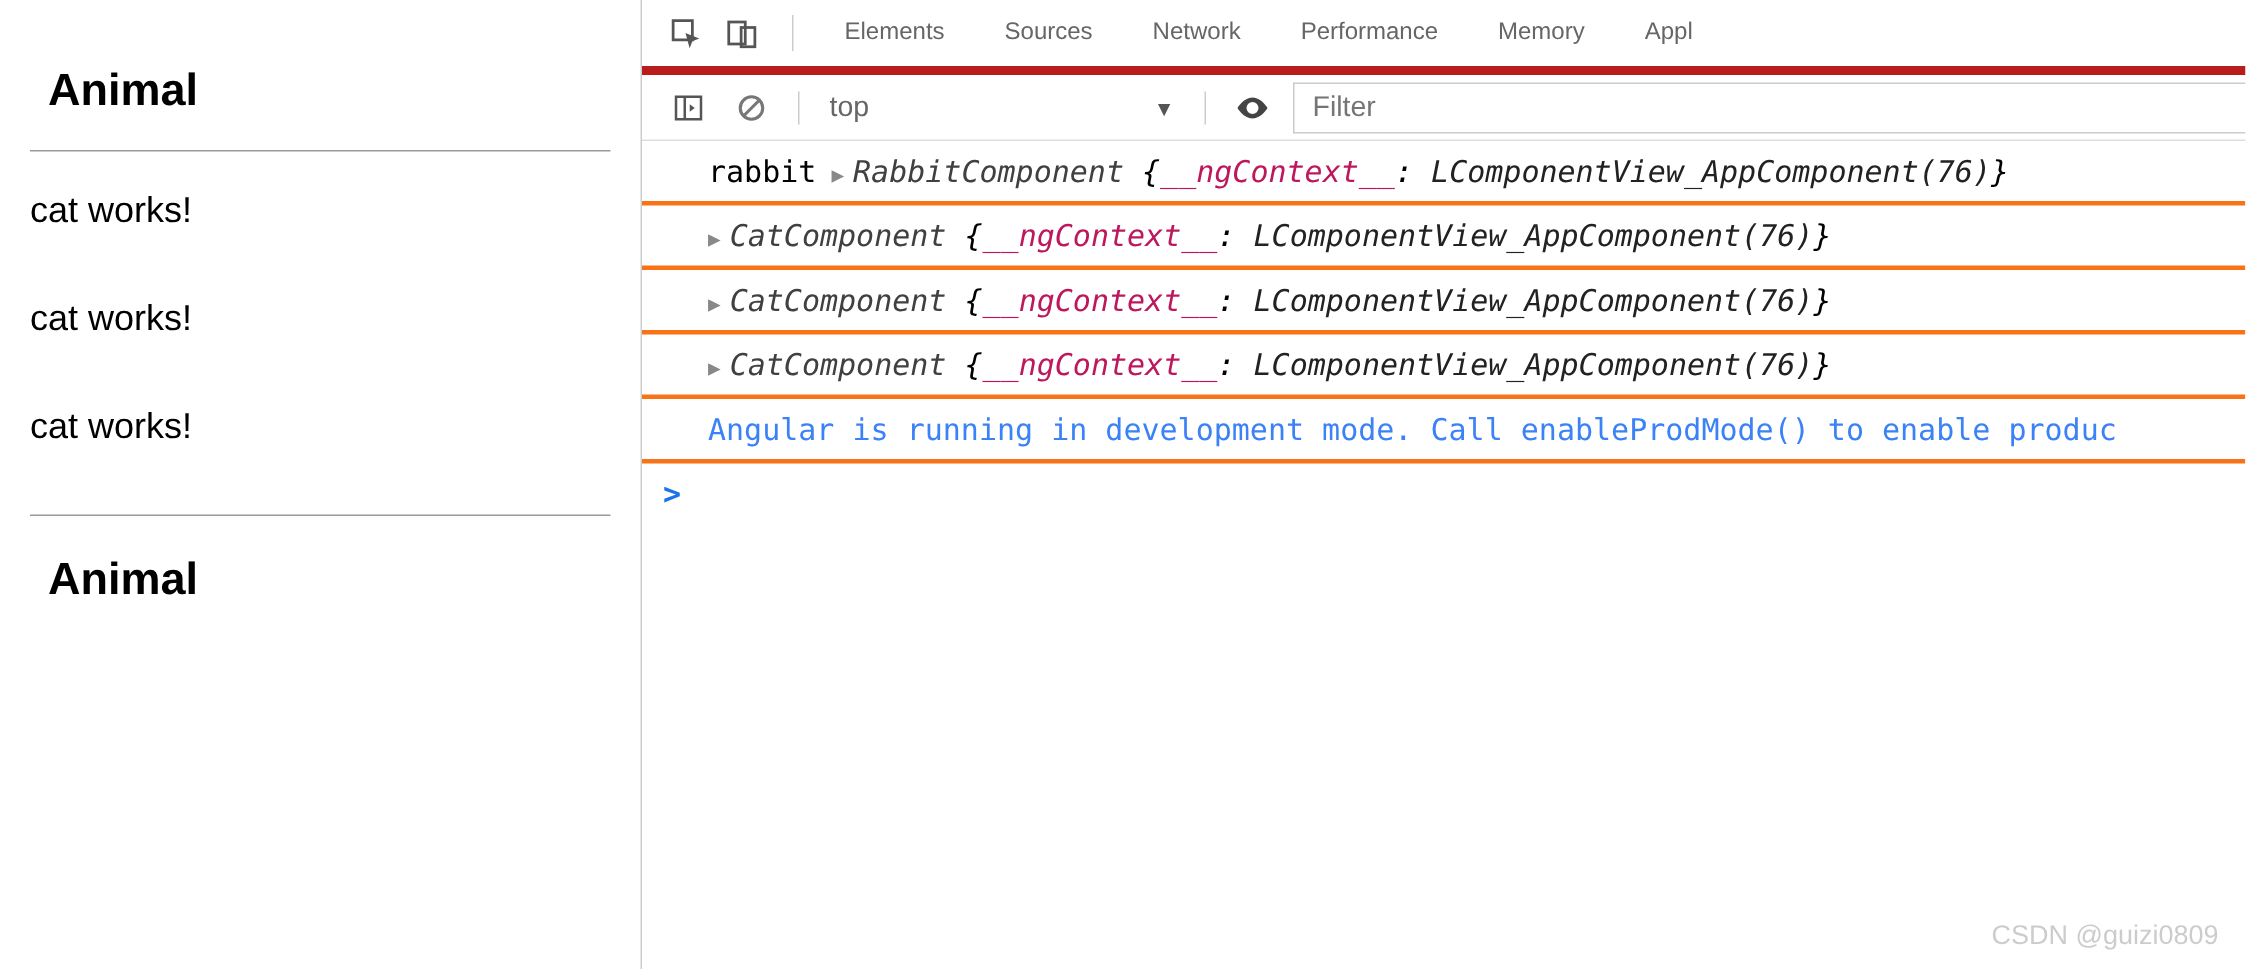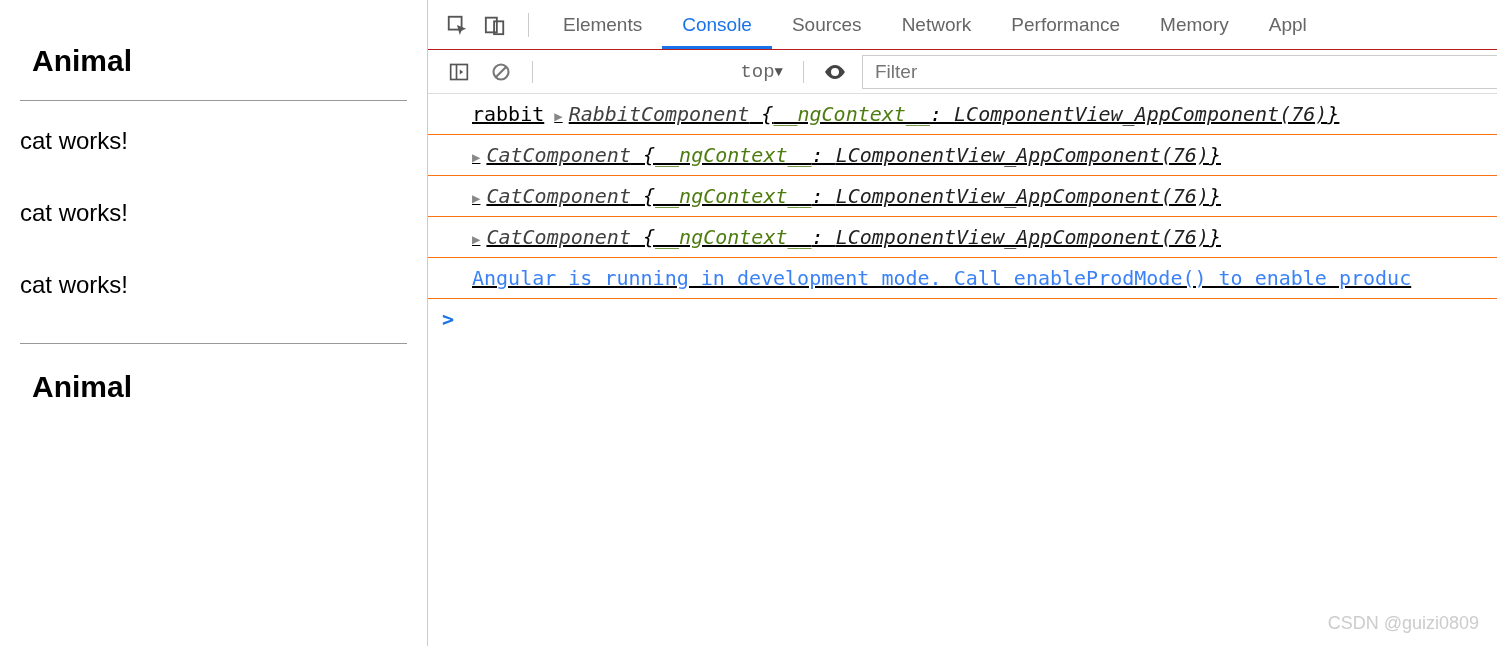--- a/index.html
+++ b/index.html
@@ -38,22 +38,22 @@
       display: flex;
       flex-direction: column;
       background: #fff;
       position: relative;
       min-width: 0;
     }
     .dt-tabs {
       display: flex;
       align-items: center;
       height: 50px;
-      border-bottom: 1px solid #b91c1c;
-      font-size: 19px;
+      border-bottom: 6px solid #b91c1c;
+      font-size: 16px;
       color: #555;
       padding-left: 10px;
     }
     .dt-tab-icon {
       width: 26px;
       height: 26px;
       display: flex;
       align-items: center;
       justify-content: center;
       margin: 0 6px;
@@ -99,22 +99,21 @@
       background: #ccc;
       margin: 0 10px;
     }
     .context-select {
       display: flex;
       align-items: center;
       padding: 0 10px;
       min-width: 250px;
       color: #666;
       font-size: 19px;
-      justify-content: flex-end;
-      font-family: Liberation Mono, monospace;
+      justify-content: space-between;
     }
     .context-select .caret { font-size: 14px; color: #555; }
     .filter-input {
       flex: 1;
       border: 1px solid #ccc;
       border-right: none;
       height: 34px;
       padding: 0 12px;
       font-size: 19px;
       color: #a16207;
@@ -124,35 +123,34 @@
     .console-body {
       flex: 1;
       overflow: hidden;
       font-family: Consolas, Menlo, monospace;
       font-size: 20px;
     }
     .console-row {
       display: flex;
       align-items: baseline;
       padding: 8px 14px 8px 44px;
-      border-bottom: 1px solid #f97316;
+      border-bottom: 3px solid #f97316;
       white-space: nowrap;
       overflow: hidden;
-      text-decoration: underline;
     }
     .prefix-text { margin-right: 10px; }
     .expand-tri {
       color: #888;
       margin-right: 6px;
       font-size: 14px;
       user-select: none;
     }
     .obj-name { font-style: italic; color: #404040; }
     .obj-brace { font-style: italic; }
-    .obj-key { font-style: italic; color: #4d7c0f; }
+    .obj-key { font-style: italic; color: #be185d; }
     .obj-val { font-style: italic; color: #222; }
     .plain-msg { color: #3b82f6; }
     .prompt-row {
       padding: 8px 14px;
     }
     .prompt-caret {
       color: #1a73e8;
       font-weight: bold;
       font-family: Consolas, Menlo, monospace;
       font-size: 20px;
@@ -192,23 +190,20 @@
     <span class="dt-tab-icon">
       <svg width="22" height="22" viewBox="0 0 24 24" fill="none" stroke="#555" stroke-width="2">
           <rect x="2" y="4" width="12" height="16"></rect>
           <rect x="11" y="8" width="10" height="14"></rect>
         </svg>
     </span>
     <span class="dt-tab-sep"></span>
     <div class="dt-tab">
         <span>Elements</span>
       </div>
-    <div class="dt-tab active">
-        <span>Console</span>
-      </div>
     <div class="dt-tab">
         <span>Sources</span>
       </div>
     <div class="dt-tab">
         <span>Network</span>
       </div>
     <div class="dt-tab">
         <span>Performance</span>
       </div>
     <div class="dt-tab">

